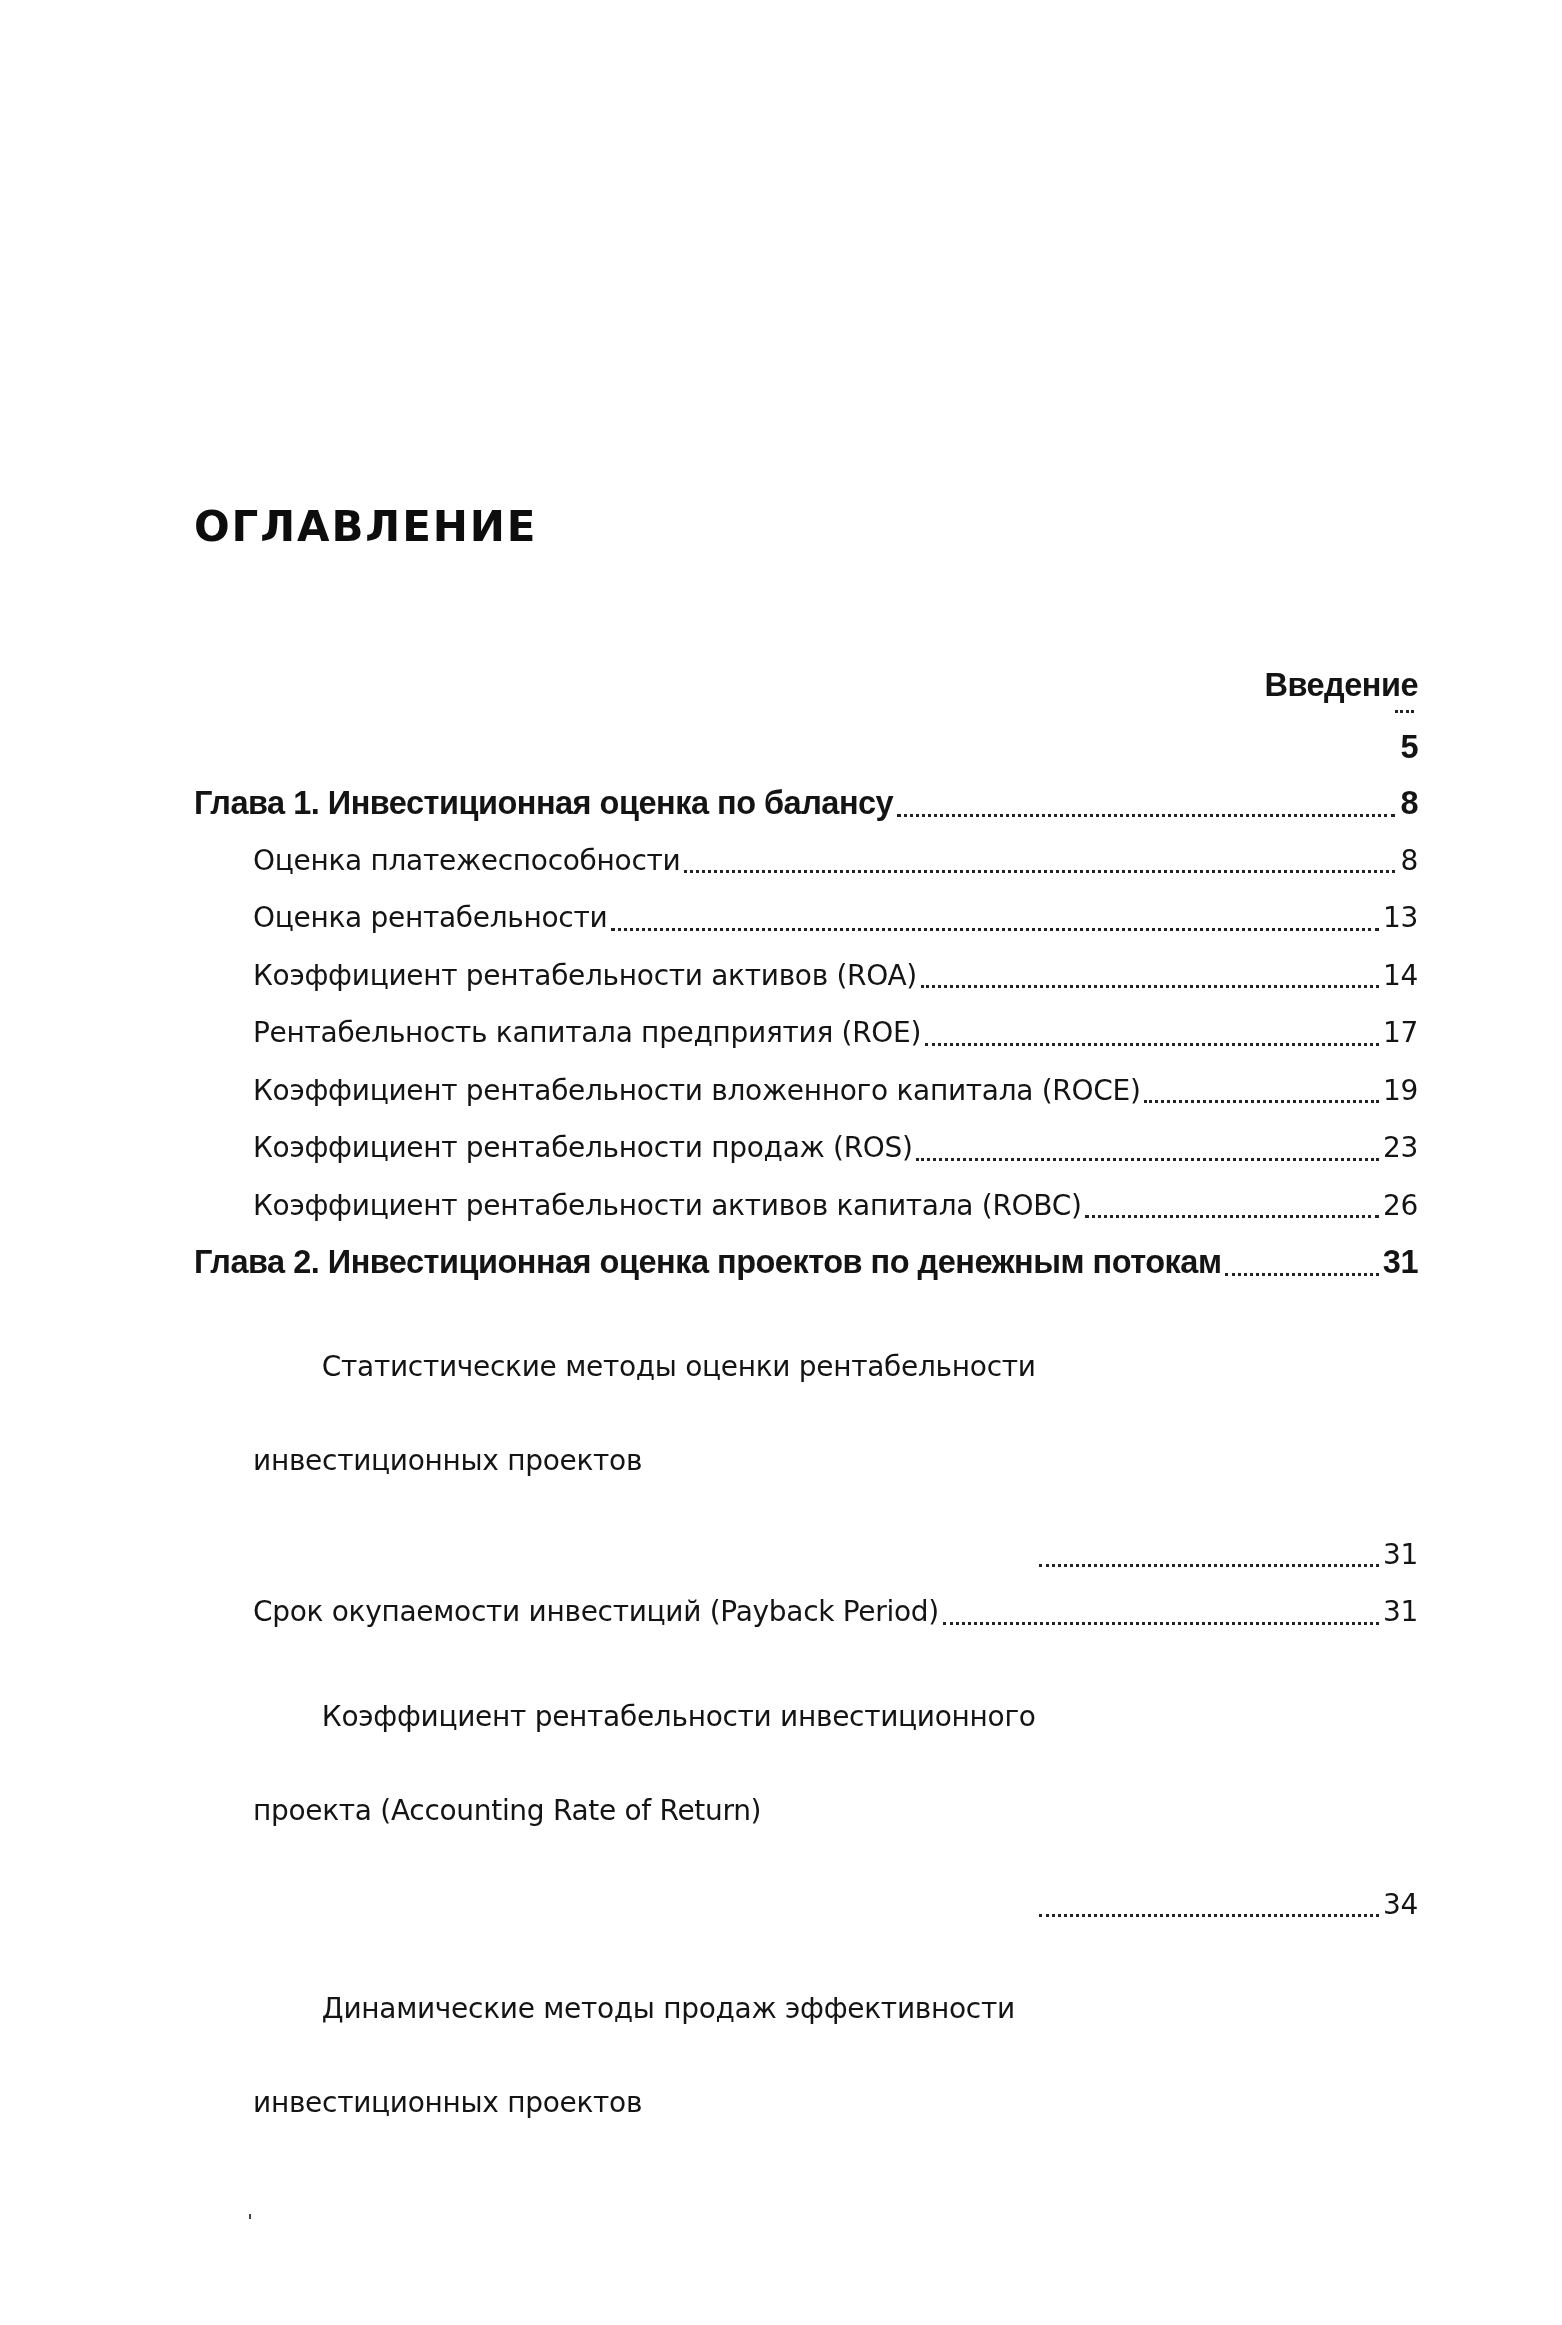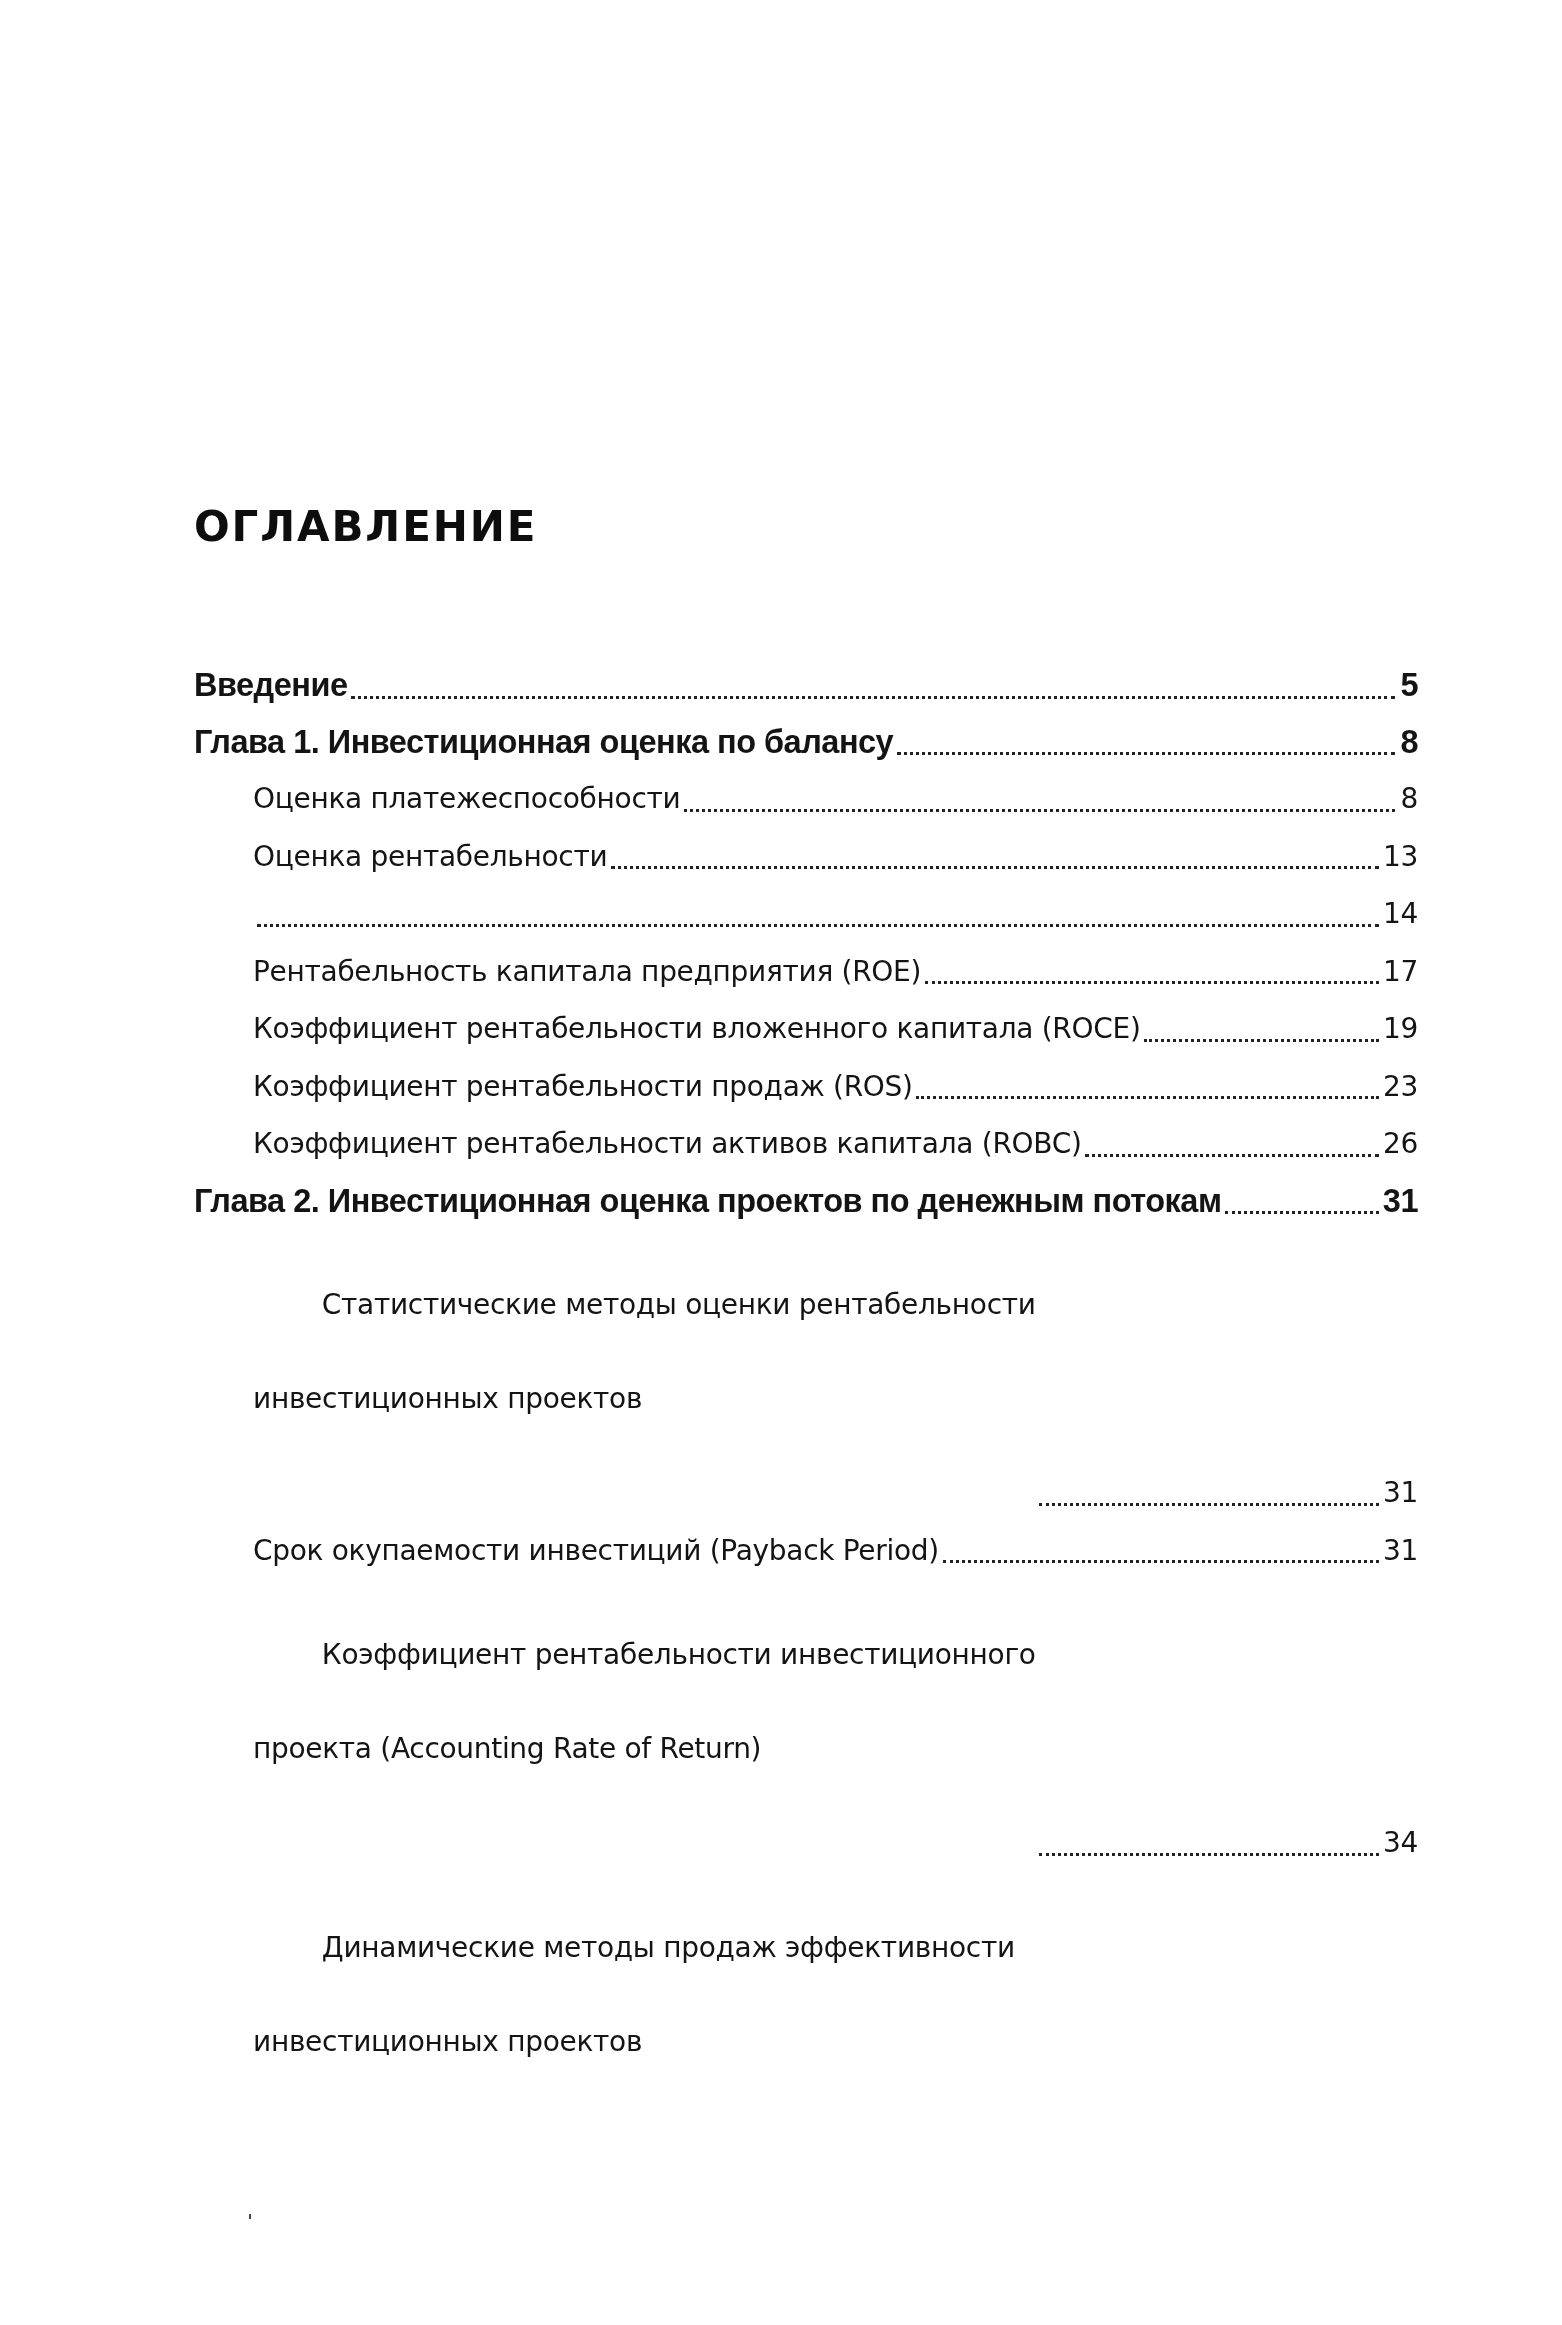--- a/index.html
+++ b/index.html
@@ -48,20 +48,21 @@
     .entry.chapter {
       font-family: "Liberation Sans", sans-serif;
       font-weight: bold;
       font-size: 32.5px;
       letter-spacing: -0.5px;
       margin-top: 9.6px;
       margin-bottom: 9.6px;
     }
     .entry.chapter.first {
       margin-top: 0;
+      flex-direction: column;
     }
     .entry.section {
       padding-left: 59px;
       font-family: "DejaVu Sans", sans-serif;
       font-size: 28px;
       letter-spacing: -0.3px;
       margin-bottom: 10.5px;
     }
     .entry .label {
       flex: 0 1 auto;
@@ -117,20 +118,21 @@
       <span class="page-num">8</span>
     </div>
 
     <div class="entry section">
       <span class="label">Оценка рентабельности</span>
       <span class="leader"></span>
       <span class="page-num">13</span>
     </div>
 
     <div class="entry section">
+      <span class="label">Коэффициент рентабельности активов (ROA)</span>
       <span class="leader"></span>
       <span class="page-num">14</span>
     </div>
 
     <div class="entry section">
       <span class="label">Рентабельность капитала предприятия (ROE)</span>
       <span class="leader"></span>
       <span class="page-num">17</span>
     </div>
 

